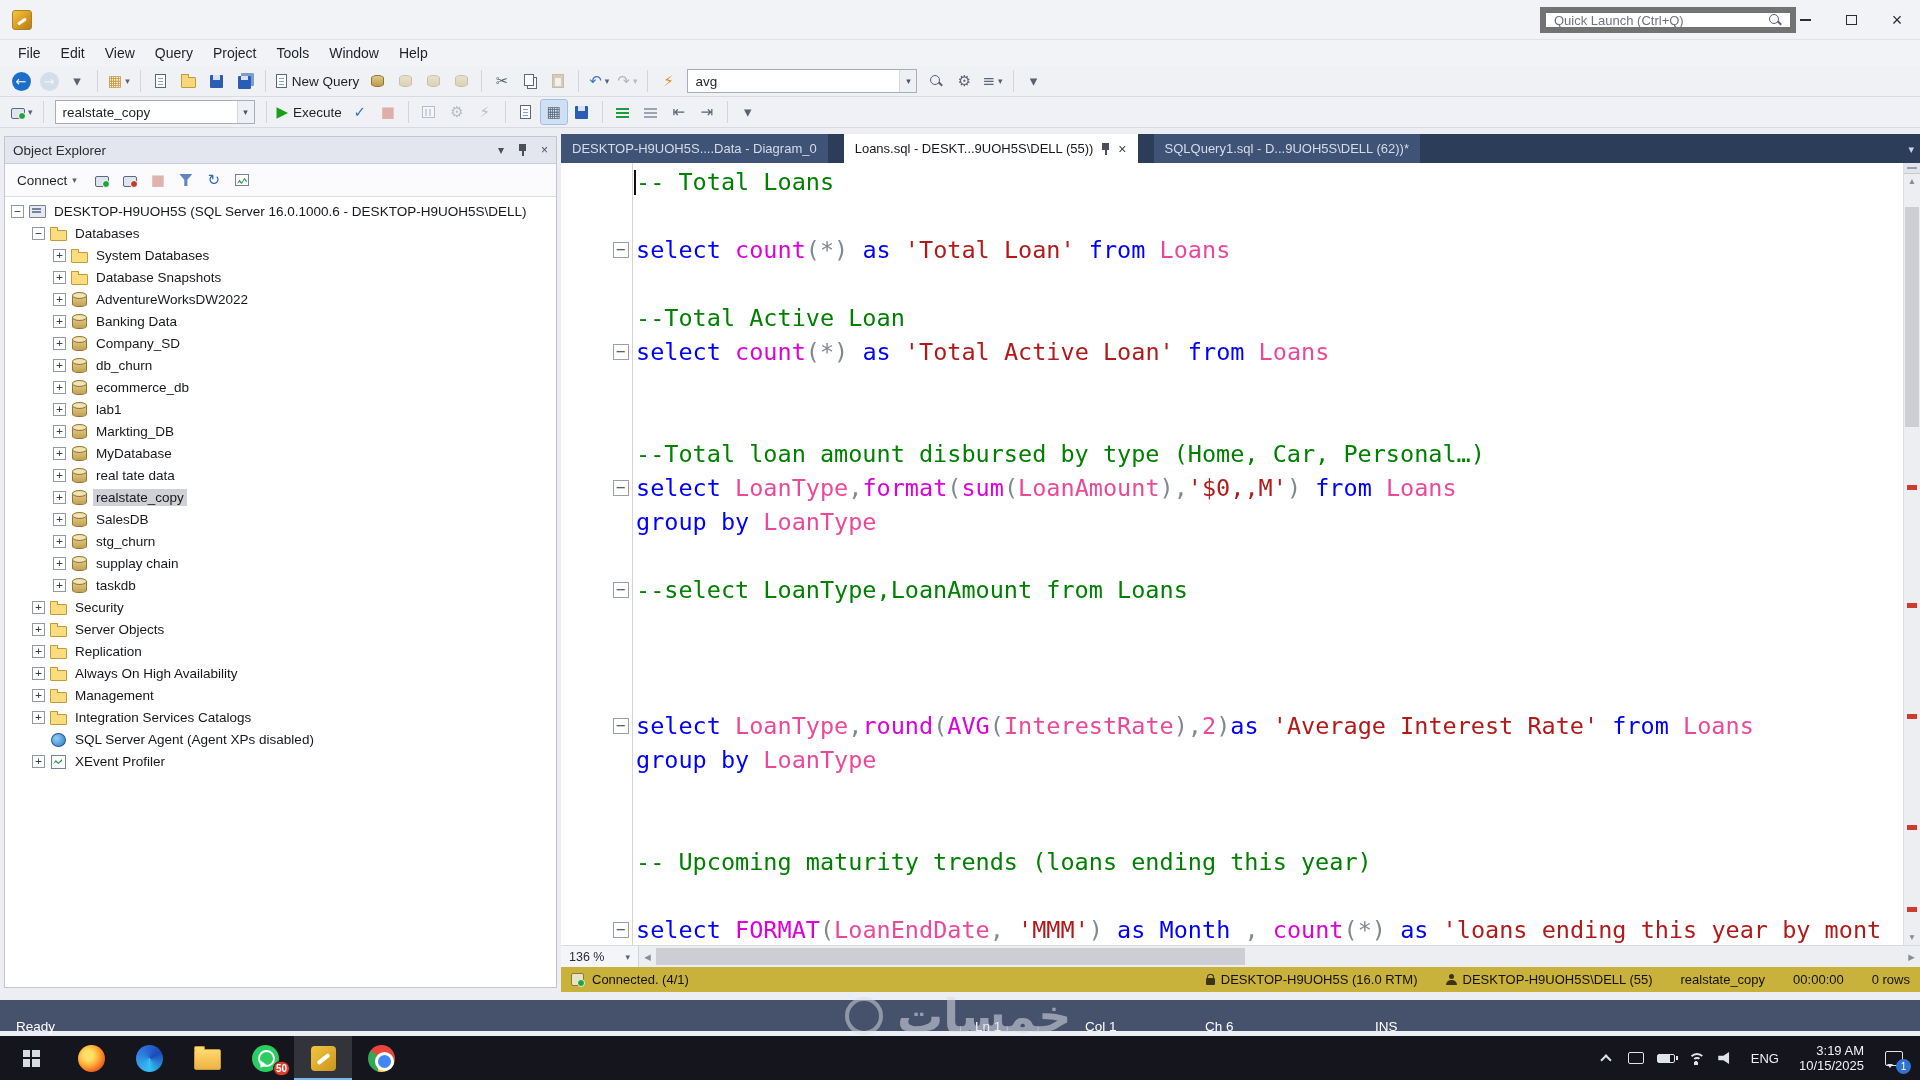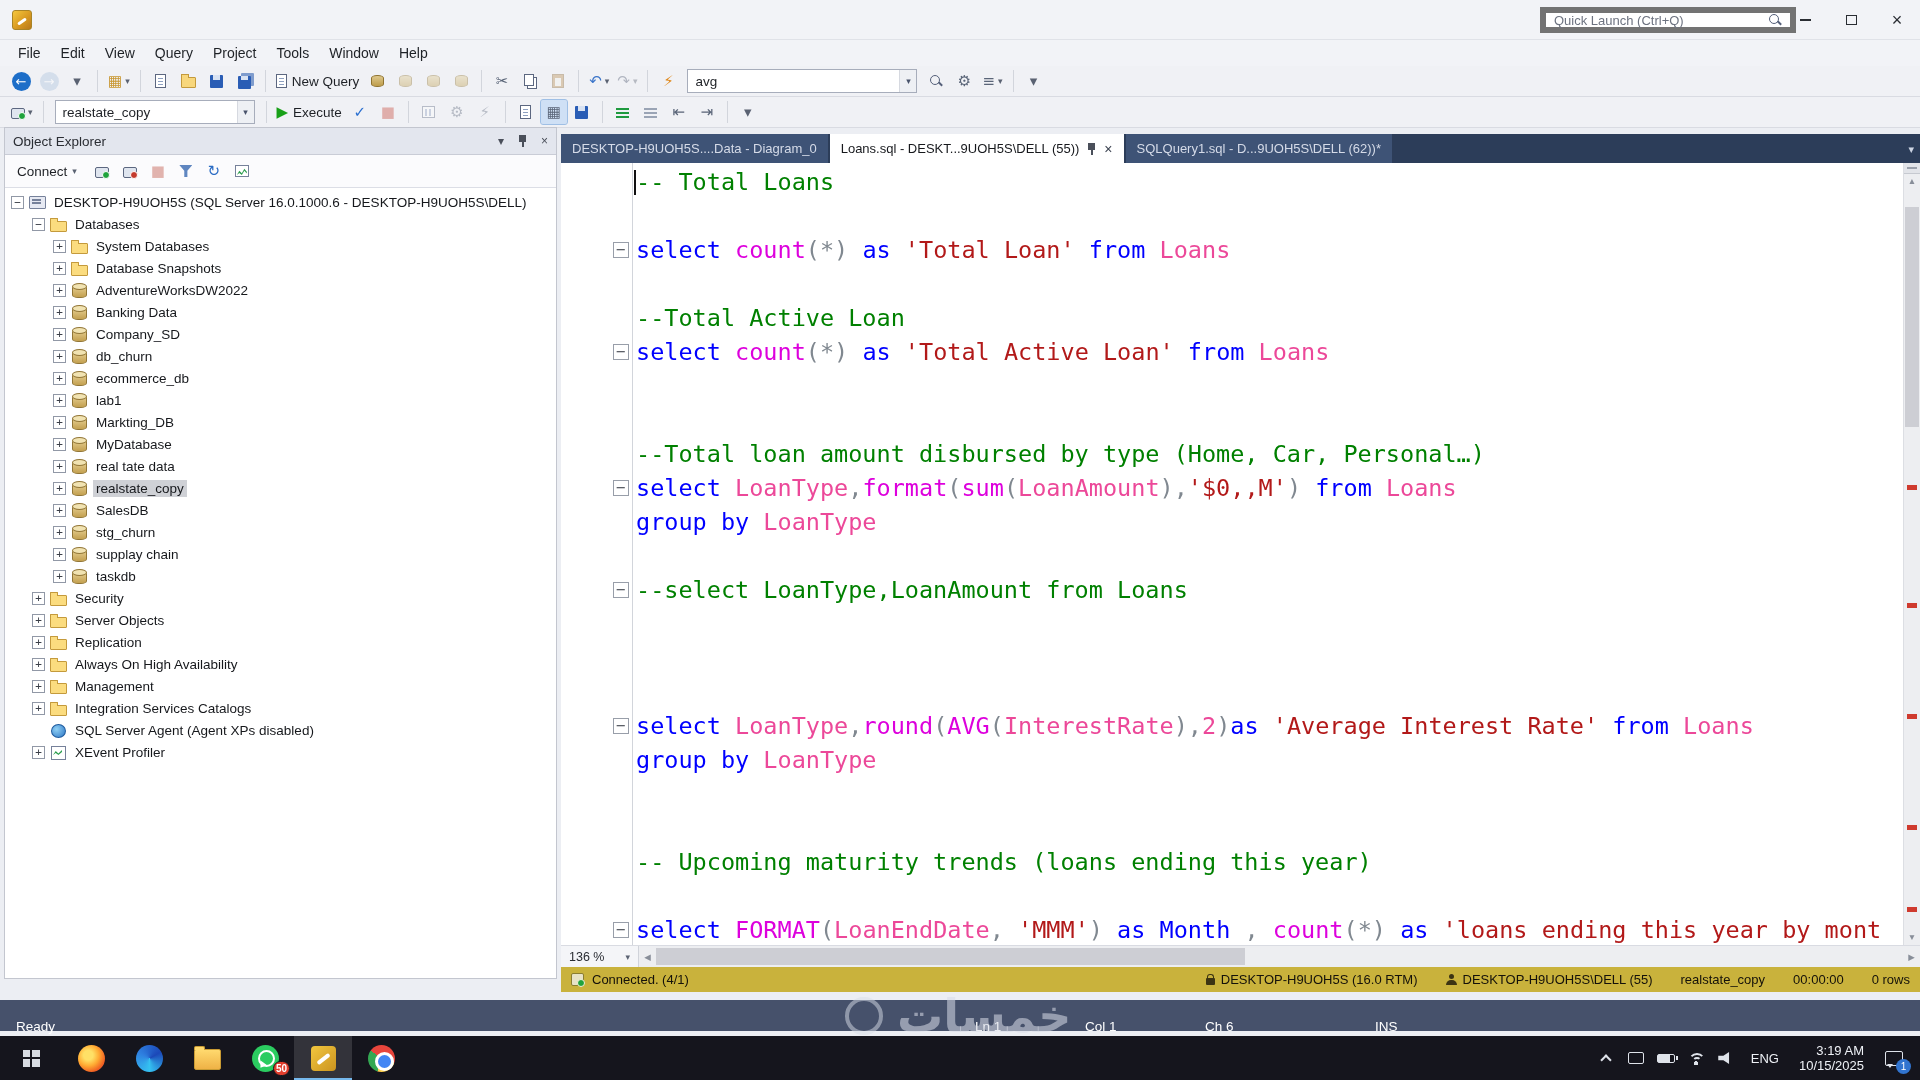--- a/index.html
+++ b/index.html
@@ -60,21 +60,21 @@
 .sh-comment2{width:13px;height:11px}
 .sh-comment2::before{content:'';position:absolute;left:0;top:1px;width:13px;height:2px;background:#9aa4b5;box-shadow:0 4px 0 #9aa4b5,0 8px 0 #9aa4b5}
 .sh-plug,.sh-plug2{width:14px;height:11px;background:#dfe5ef;border:1px solid #5c6780;border-radius:2px;margin-top:2px}
 .sh-plug::after{content:'';position:absolute;right:-2px;bottom:-2px;width:6px;height:6px;border-radius:50%;background:#1fa33c;border:1px solid #fff}
 .sh-plug2::after{content:'';position:absolute;right:-2px;bottom:-2px;width:6px;height:6px;border-radius:50%;background:#c43b2e;border:1px solid #fff}
 .sh-filter{width:13px;height:12px;background:#5f86c0;clip-path:polygon(0 0,100% 0,62% 48%,62% 100%,38% 100%,38% 48%)}
 .sh-chart{width:14px;height:12px;background:#fff;border:1px solid #76819a}
 .sh-chart::after{content:'';position:absolute;left:1px;top:2px;width:10px;height:7px;background:#2d9e4f;clip-path:polygon(0 100%,25% 40%,50% 75%,75% 10%,100% 55%,100% 80%,75% 40%,50% 100%,25% 72%,0 100%)}
 
 
-.oe{position:absolute;left:4px;top:127px;width:553px;height:852px;background:#fff;border:1px solid #c3c6cf;display:flex;flex-direction:column}
+.oe{position:absolute;left:4px;top:136px;width:553px;height:852px;background:#fff;border:1px solid #c3c6cf;display:flex;flex-direction:column}
 .oe-head{height:27px;background:#e3e6ee;display:flex;align-items:center;padding:0 8px;font-size:13.5px;color:#2a2d33;border-bottom:1px solid #c9ccd6;flex:none}
 .oe-head-icons{margin-left:auto;display:flex;align-items:center;gap:13px;color:#4a4f5a}
 .oeh{font-size:12px}
 .pin-icon{width:11px;height:14px;position:relative;display:inline-block}
 .pin-icon::before{content:'';position:absolute;left:2px;top:1px;width:7px;height:7px;background:#4a4f5a}
 .pin-icon::after{content:'';position:absolute;left:5px;top:8px;width:1.6px;height:5px;background:#4a4f5a}
 .oe-toolbar{height:33px;display:flex;align-items:center;padding:0 8px;border-bottom:1px solid #dcdee6;gap:8px;background:#fbfbfd;flex:none}
 .connect-btn{display:flex;align-items:center;gap:5px;font-size:13.5px;color:#1e2126;padding:2px 4px}
 .oe-icons{display:flex;align-items:center;gap:2px}
 .tree{flex:1;overflow:hidden;padding-top:3px;font-size:13.5px;color:#16181c}
@@ -90,21 +90,21 @@
 .ti-folder::after{content:'';position:absolute;left:0;top:2px;width:6px;height:3px;background:#fbdc7f;border:1px solid #c49a3c;border-bottom:none;border-radius:1px 1px 0 0}
 .ti-db::before{content:'';position:absolute;left:1px;top:3px;width:13px;height:11px;background:linear-gradient(#e7d093,#c3a050);border:1px solid #927636;border-radius:6px/3px}
 .ti-db::after{content:'';position:absolute;left:1px;top:1px;width:13px;height:5px;background:#f1e3b2;border:1px solid #927636;border-radius:50%}
 .ti-agent::before{content:'';position:absolute;left:1px;top:2px;width:13px;height:12px;border-radius:50%;background:radial-gradient(circle at 35% 35%,#8fd0f5,#2d76c4);border:1px solid #1d5a9e}
 .ti-profiler::before{content:'';position:absolute;left:1px;top:2px;width:13px;height:12px;background:#fff;border:1px solid #76819a}
 .ti-profiler::after{content:'';position:absolute;left:3px;top:6px;width:9px;height:5px;background:#2d9e4f;clip-path:polygon(0 100%,30% 20%,60% 70%,100% 0,100% 40%,60% 100%,30% 60%,0 100%)}
 
 
 .editor-col{position:absolute;left:561px;top:134px;width:1359px;height:858px;background:#fff}
 .tabstrip{position:absolute;left:0;top:0;width:100%;height:29px;background:#2c3d59;display:flex}
-.tab{height:29px;display:flex;align-items:center;padding:0 11px;background:#3e5376;color:#d5dbe8;font-size:13px;gap:7px;margin-right:2px;white-space:nowrap}
+.tab{height:29px;display:flex;align-items:center;padding:0 11px;background:#3e5376;color:#d5dbe8;font-size:13px;gap:7px;margin-right:16px;white-space:nowrap}
 .tab.active{background:#fff;color:#16181c}
 .tab-close{font-size:14px;color:#3b4250;line-height:1}
 .tab-overflow{position:absolute;right:6px;top:9px;color:#cdd5e4;font-size:11px;z-index:3}
 .code-wrap{position:absolute;left:0;top:29px;right:17px;bottom:47px;background:#fff;overflow:hidden}
 .code-wrap::before{content:'';position:absolute;left:71px;top:0;bottom:0;width:1px;background:#d2d5db}
 .code-lines{padding-top:2px;font-family:"DejaVu Sans Mono","Liberation Mono",monospace;font-size:23.5px}
 .cline{display:flex;height:34px;line-height:34px}
 .cgut{width:75px;flex:none;position:relative}
 .foldbox{position:absolute;left:52px;top:9px;width:16px;height:16px;border:1px solid #989ea9;background:#fff;color:#3b3f48;font-size:13px;line-height:14px;text-align:center;font-family:"DejaVu Sans",sans-serif;z-index:2}
 .ctext{white-space:pre;position:relative}

